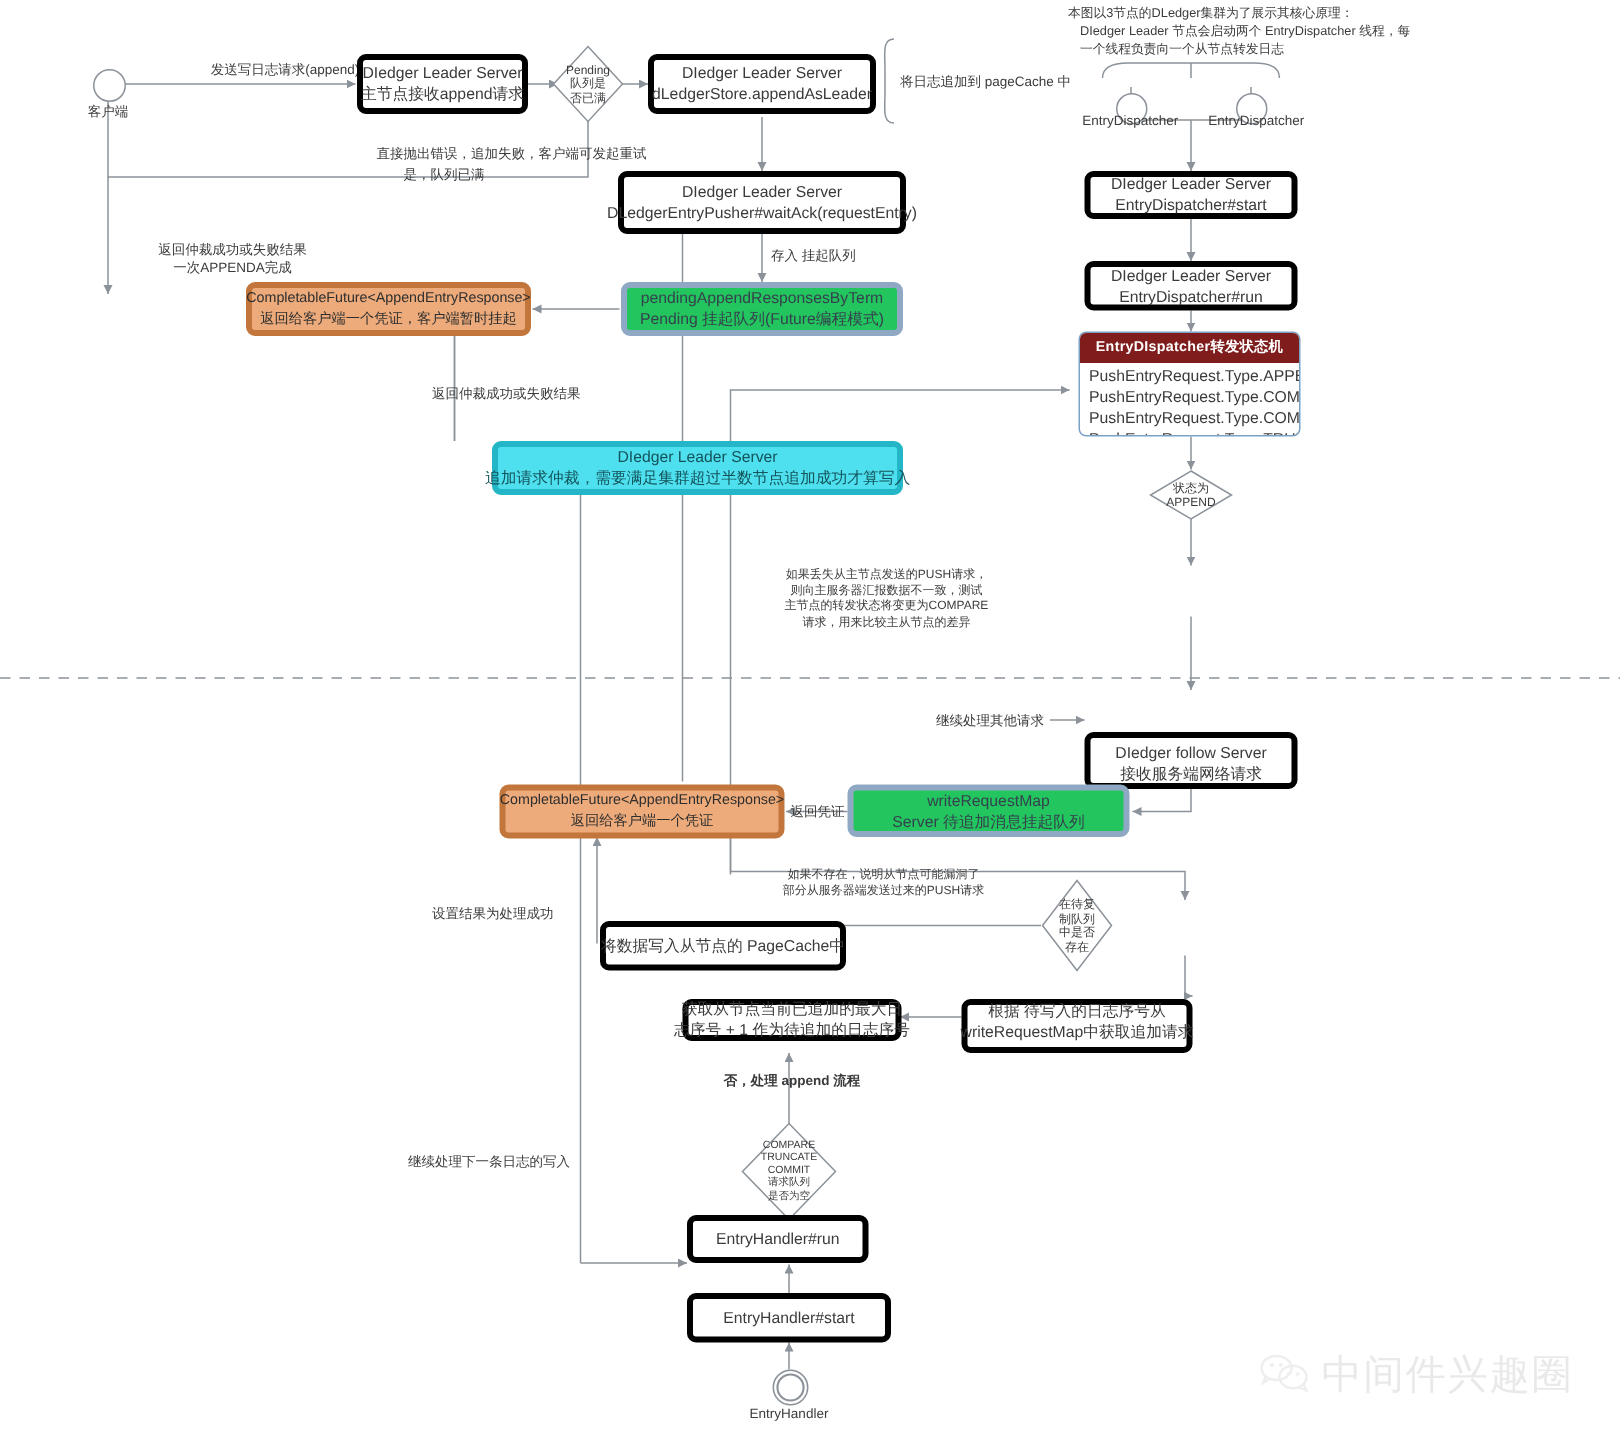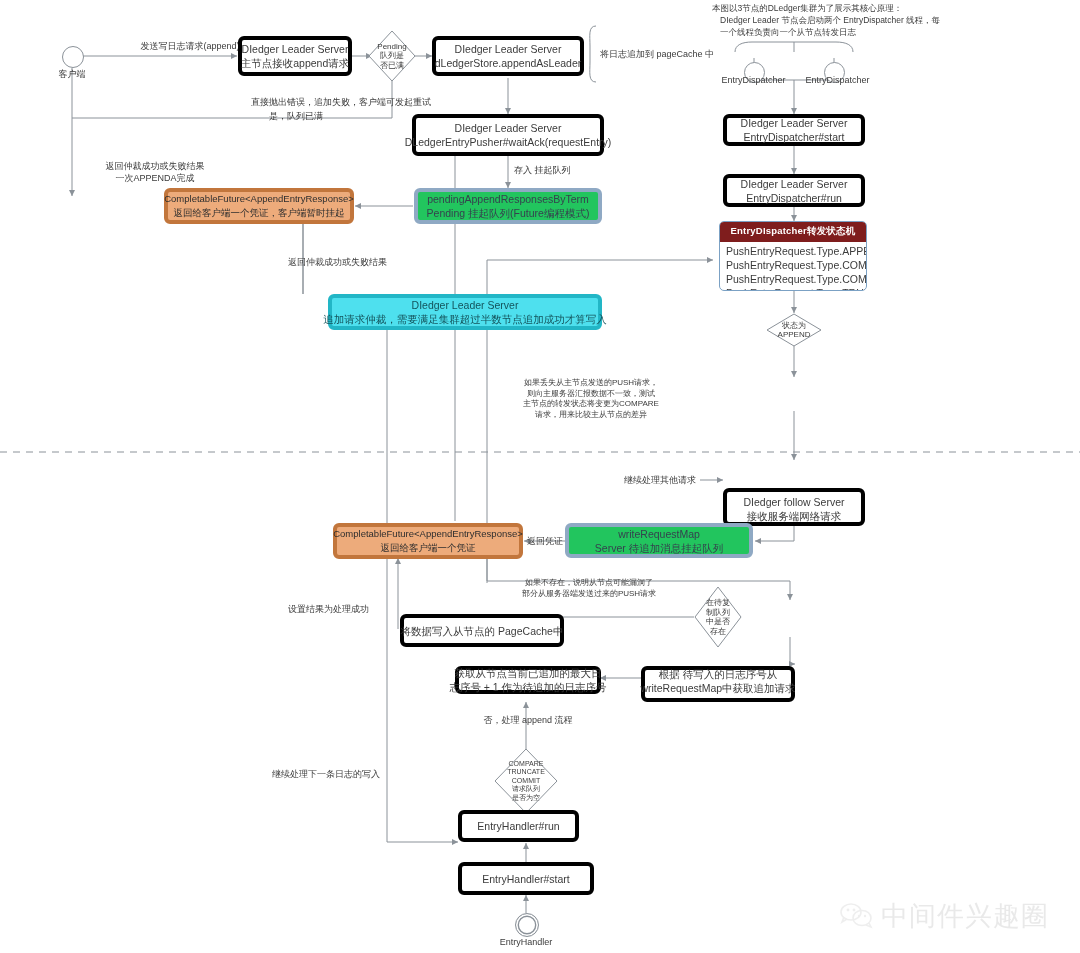--- a/index.html
+++ b/index.html
@@ -308,21 +308,21 @@
   <div class="node plain" style="left:455px;top:666px;width:146px;height:28px;">
     <span class="l">获取从节点当前已追加的最大日</span>
     <span class="l">志序号 + 1 作为待追加的日志序号</span>
   </div>
 
   <div class="node plain" style="left:641px;top:666px;width:154px;height:36px;justify-content:flex-end;">
     <span class="l">根据 待写入的日志序号从</span>
     <span class="l">writeRequestMap中获取追加请求</span>
   </div>
 
-  <div class="lbl c" style="left:448px;top:714px;width:160px;">
+  <div class="lbl c" style="left:448px;top:714px;width:160px;font-weight:bold;">
       <span class="l">否，处理 append 流程</span>
     </div>
 
   <div class="diamond" style="left:494px;top:748px;width:64px;height:66px;">
     <svg class="shape" viewBox="0 0 64 66" xmlns="http://www.w3.org/2000/svg">
       <polygon points="32,1 63,33 32,65 1,33" fill="#fff" stroke="#8b9299" stroke-width="1"></polygon>
     </svg>
     <div class="txt" style="font-size:7px;line-height:8.6px;">
       <span class="l">COMPARE</span>
       <span class="l">TRUNCATE</span>

